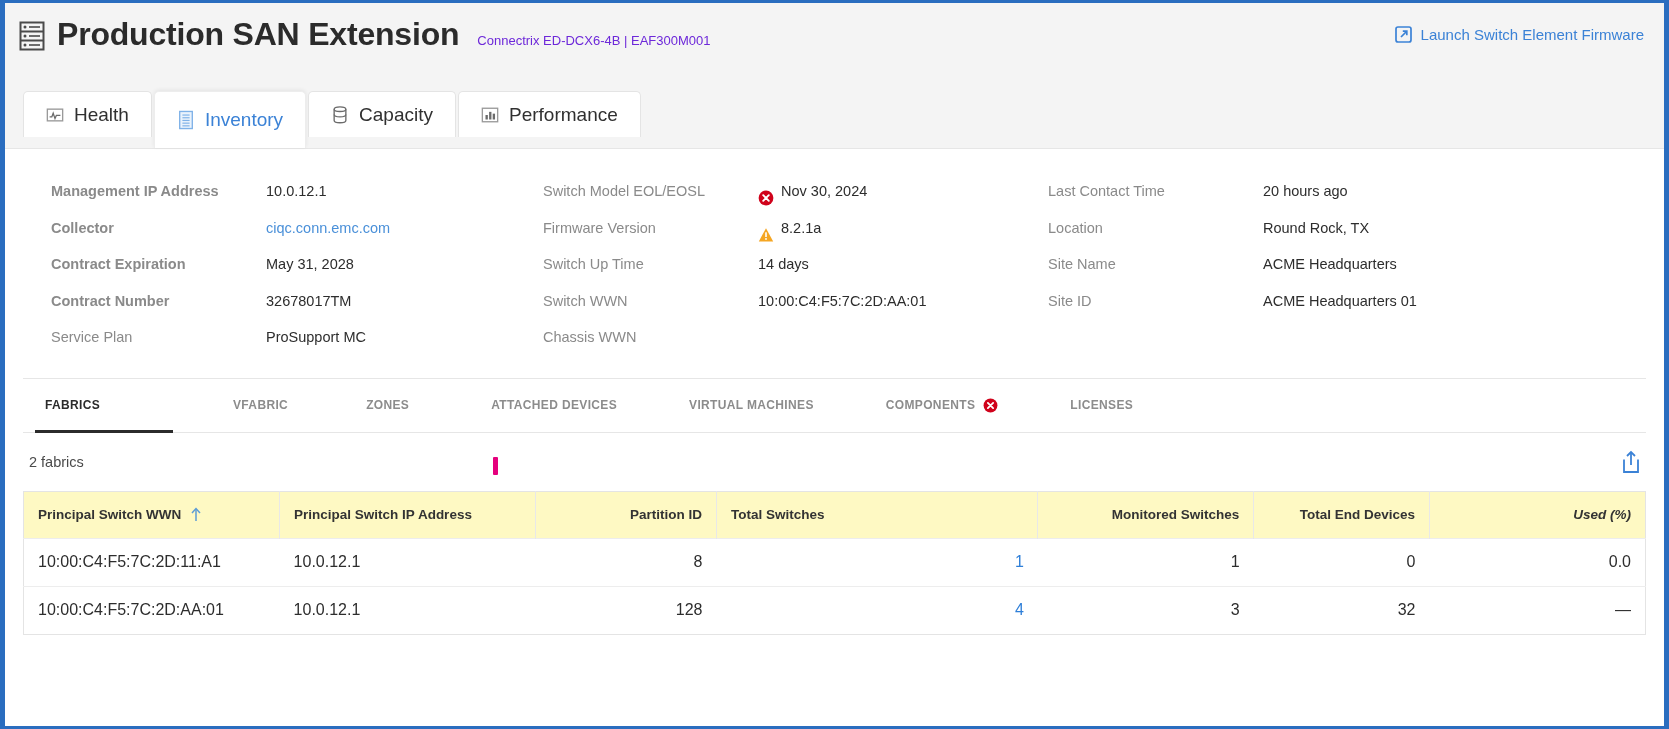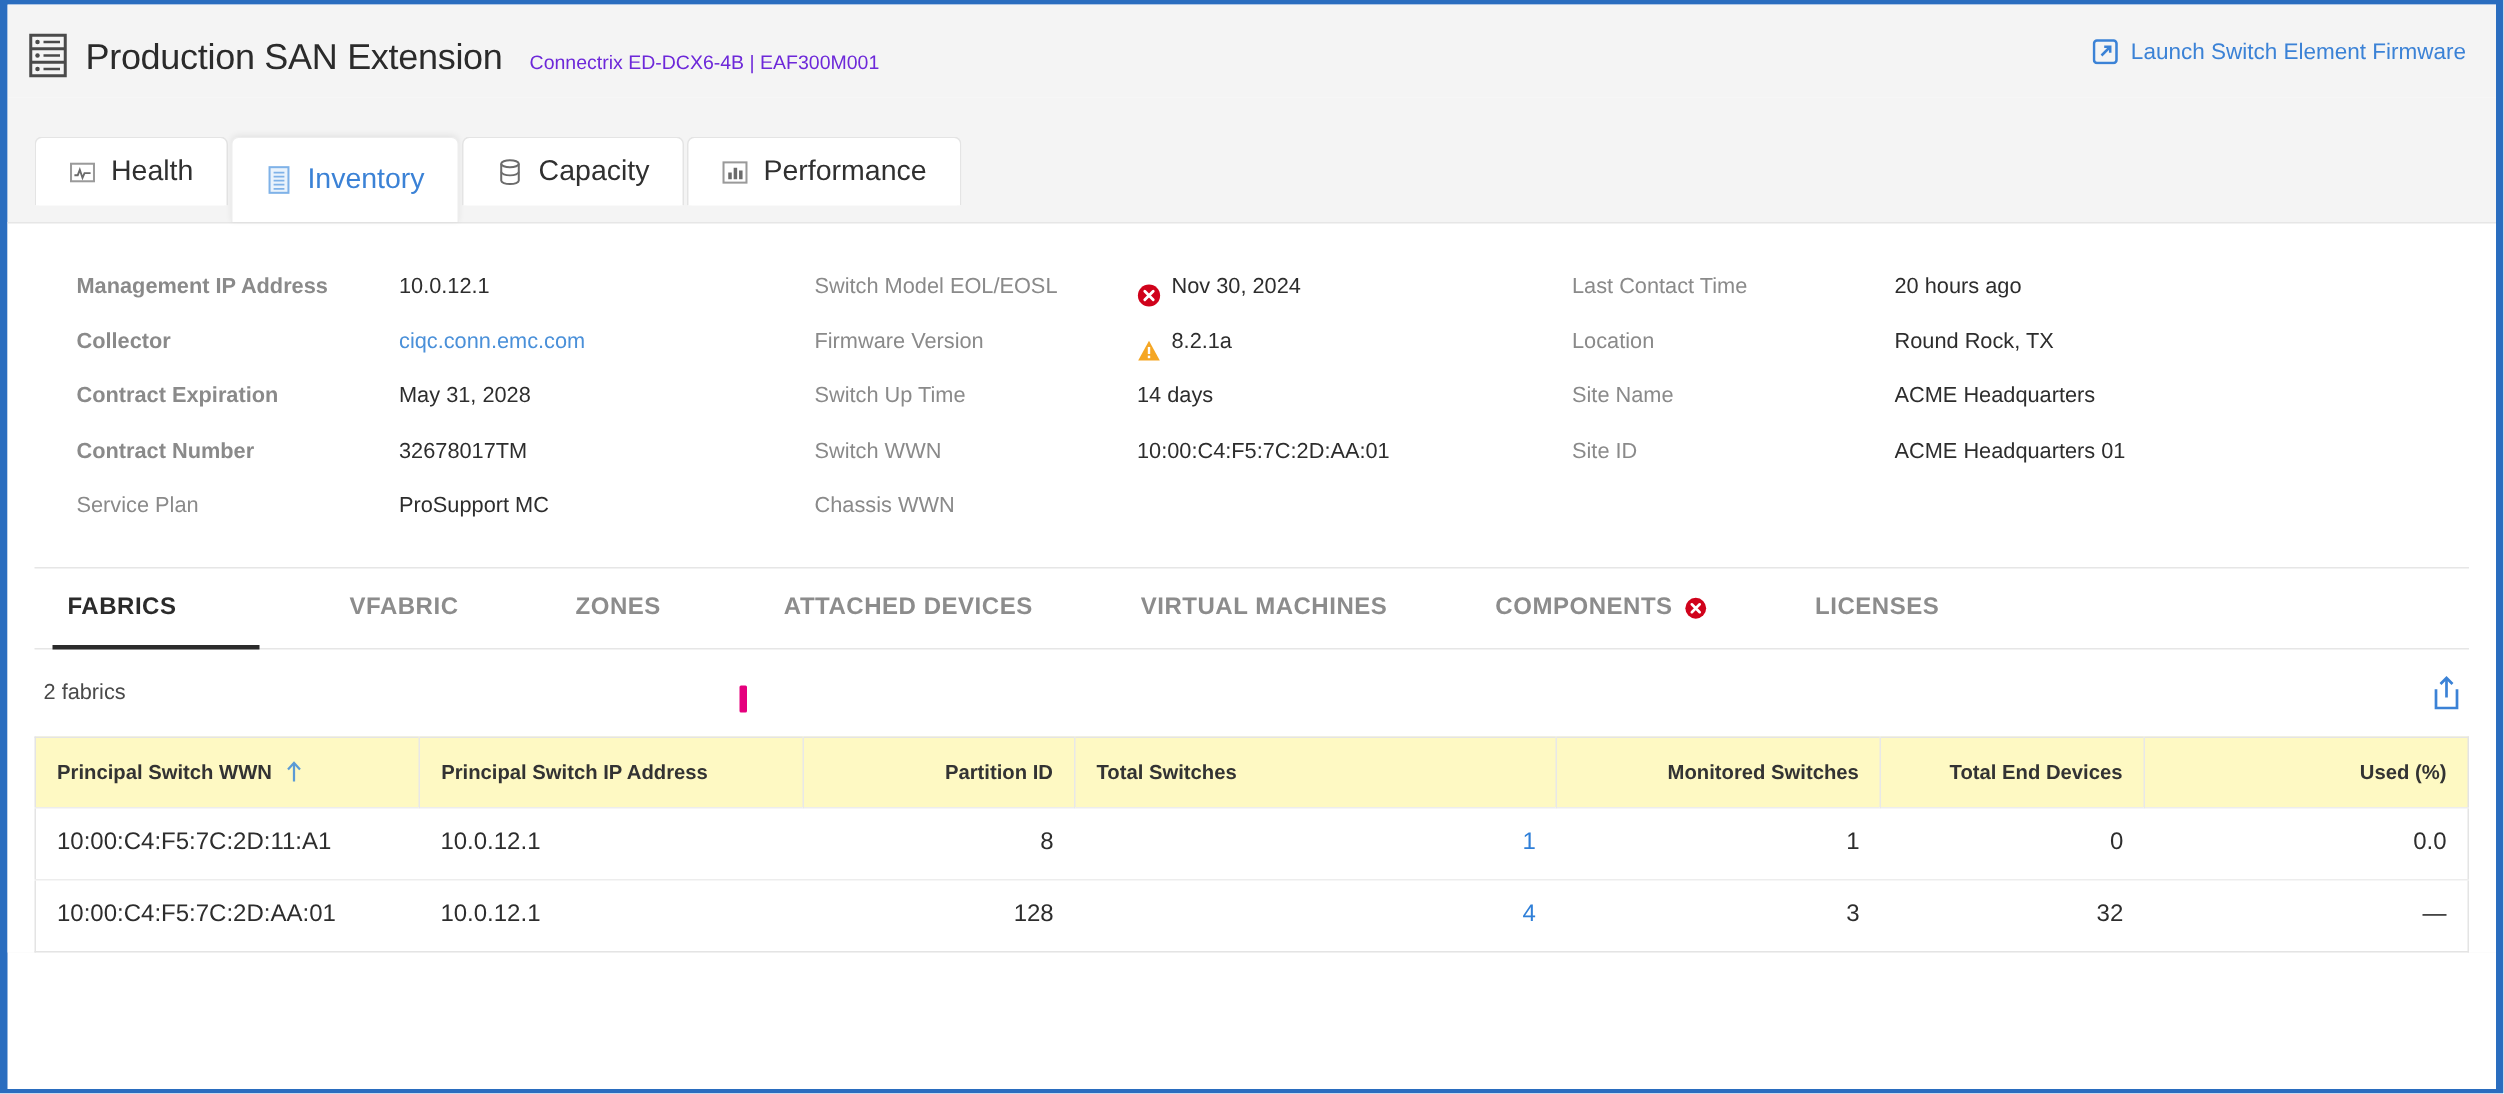--- a/index.html
+++ b/index.html
@@ -40,23 +40,23 @@
     gap: 12px;
   }
   .chassis-icon {
     width: 26px;
     height: 30px;
     position: relative;
     top: 6px;
     flex: none;
   }
   .page-title {
-    font-size: 24px;
+    font-size: 32px;
     color: #2b2b2b;
-    font-weight: 400;
+    font-weight: 700;
     letter-spacing: -0.2px;
     white-space: nowrap;
   }
   .page-subtitle {
     font-size: 13px;
     color: #6d28d9;
     white-space: nowrap;
     padding-left: 6px;
   }
   .header-right {
@@ -155,21 +155,21 @@
     display: flex;
     align-items: stretch;
     margin: 0 18px;
     border-bottom: 1px solid #e6e6e6;
     height: 53px;
   }
   .subtab {
     display: flex;
     align-items: center;
     gap: 8px;
-    font-size: 16px;
+    font-size: 12px;
     font-weight: bold;
     letter-spacing: 0.35px;
     color: #8c8c8c;
     cursor: pointer;
     position: relative;
     white-space: nowrap;
     padding: 0 10px;
   }
   .subtab.active { color: #2b2b2b; }
   .subtab.active::after {
@@ -218,21 +218,21 @@
     font-size: 13.5px;
     color: #333333;
     font-weight: bold;
     height: 47px;
     padding: 0 14px;
     box-sizing: border-box;
     border-right: 1px solid #e8e8e8;
     white-space: nowrap;
     vertical-align: middle;
   }
-  table.grid thead th:last-child { border-right: none; }
+  table.grid thead th:last-child { border-right: none; font-style: italic; }
   table.grid tbody td {
     font-size: 16px;
     color: #2d2d2d;
     height: 48px;
     padding: 0 14px;
     box-sizing: border-box;
     border-top: 1px solid #ededed;
     white-space: nowrap;
     vertical-align: middle;
   }

